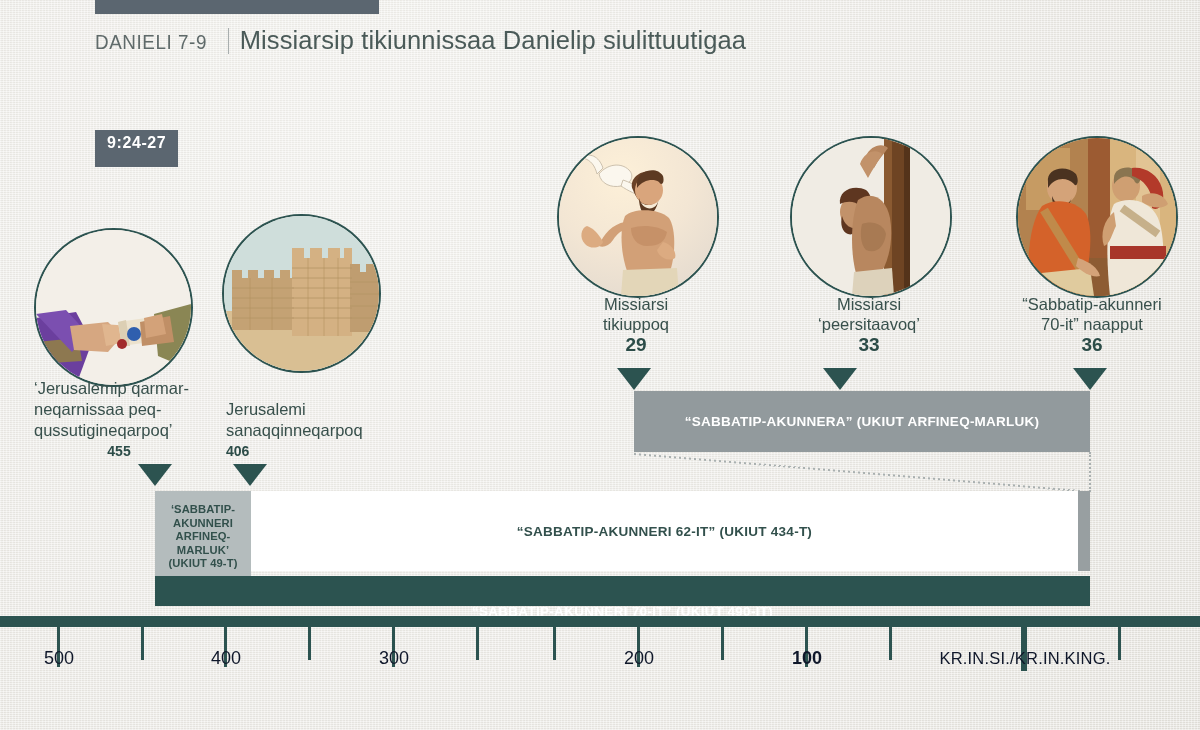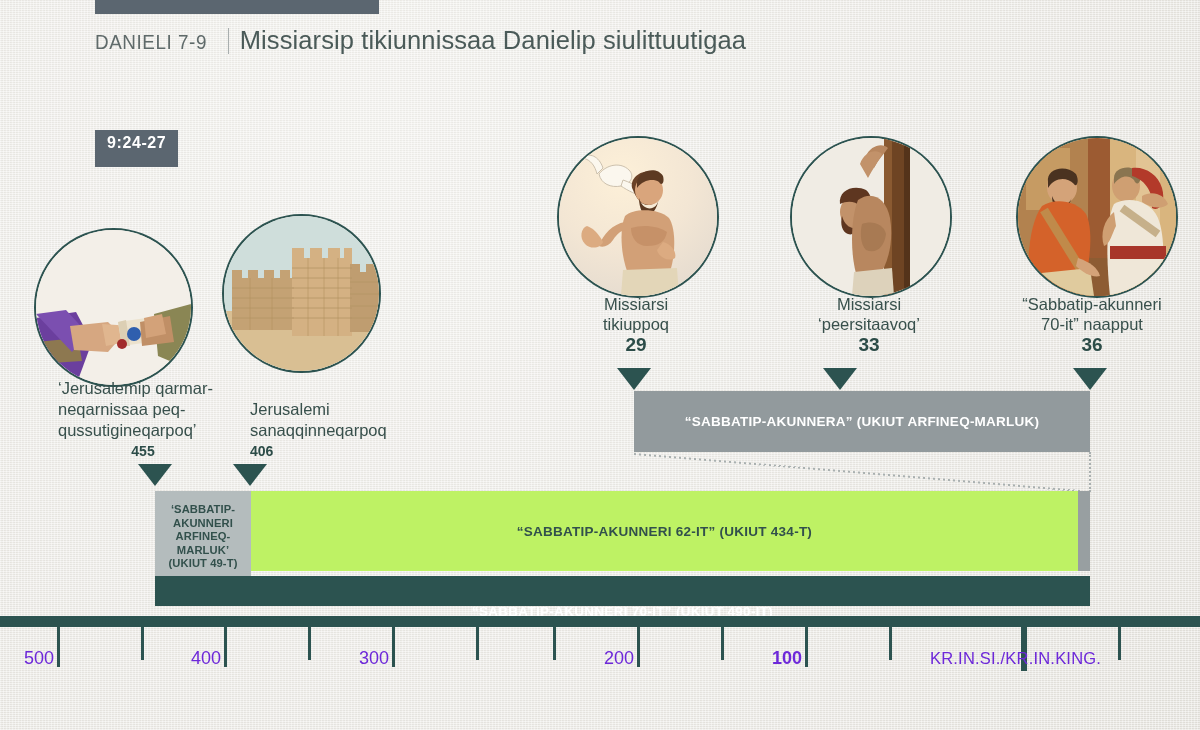--- a/index.html
+++ b/index.html
@@ -43,38 +43,38 @@
     background:#efece6;
   }
   .circle-inner{position:absolute;inset:0;}
 
   
   .event-label{
     text-align:center;color:#38504c;font-size:16.5px;line-height:20px;
   }
   .event-year{font-weight:bold;font-size:19px;display:block;margin-top:1px;color:#2c4c48;}
 
-  .left-label{color:#38504c;font-size:16.5px;line-height:21px;text-align:left;margin-left:24px;}
+  .left-label{color:#38504c;font-size:16.5px;line-height:21px;text-align:left;}
   .left-label .yr{display:block;font-weight:bold;font-size:14px;text-align:center;color:#2c4c48;}
 
   
   .marker{
     width:0;height:0;border-left:17px solid transparent;border-right:17px solid transparent;
     border-top:22px solid #2c5350;
   }
 
   
   .bar{position:absolute;display:flex;align-items:center;justify-content:center;}
   #bar-seven-weeks-top{background:#929a9d;color:#fff;}
   #bar-seven-weeks-top .bar-text{font-size:13.5px;font-weight:bold;letter-spacing:.25px;color:#ffffff;}
   #bar-49{background:#b4bcbd;color:#2c4c48;}
   #bar-49 .bar-text{
     font-size:11.2px;font-weight:bold;line-height:13.5px;text-align:center;letter-spacing:.1px;color:#32504c;
   }
-  #bar-62{background:#bef264;}
+  #bar-62{background:#ffffff;}
   #bar-62 .bar-text{font-size:13.5px;font-weight:bold;letter-spacing:.25px;color:#32504c;}
   #bar-62-tail{background:#989fa1;}
   #bar-70{background:#2c5350;}
   #bar-70 .bar-text{font-size:13.5px;font-weight:bold;letter-spacing:.3px;color:#ffffff;margin-top:40px;}
 
   
   .dotted-v{
     border-left:2px dotted #a9b0b0;
   }
   #dotted-diagonal{
@@ -83,21 +83,21 @@
     transform-origin:left center;
   }
 
   
   #axis-line{left:0;top:616px;width:1200px;height:11px;background:#2c5350;}
   .tick{position:absolute;width:3px;background:#2c5350;}
   .tick.major{height:40px;width:3px;}
   .tick.minor{height:33px;width:3px;}
   .tick.epoch{height:44px;width:6px;}
   .tick-label{
-    position:absolute;font-size:18px;color:#6d28d9;white-space:nowrap;
+    position:absolute;font-size:18px;color:#0f172a;text-align:center;white-space:nowrap;
   }
   #epoch-label{font-size:16.5px;letter-spacing:.2px;}
 </style>
 </head>
 <body>
 
 <div id="paper-texture"></div>
 
 <div class="abs" id="top-accent-bar"></div>
 

